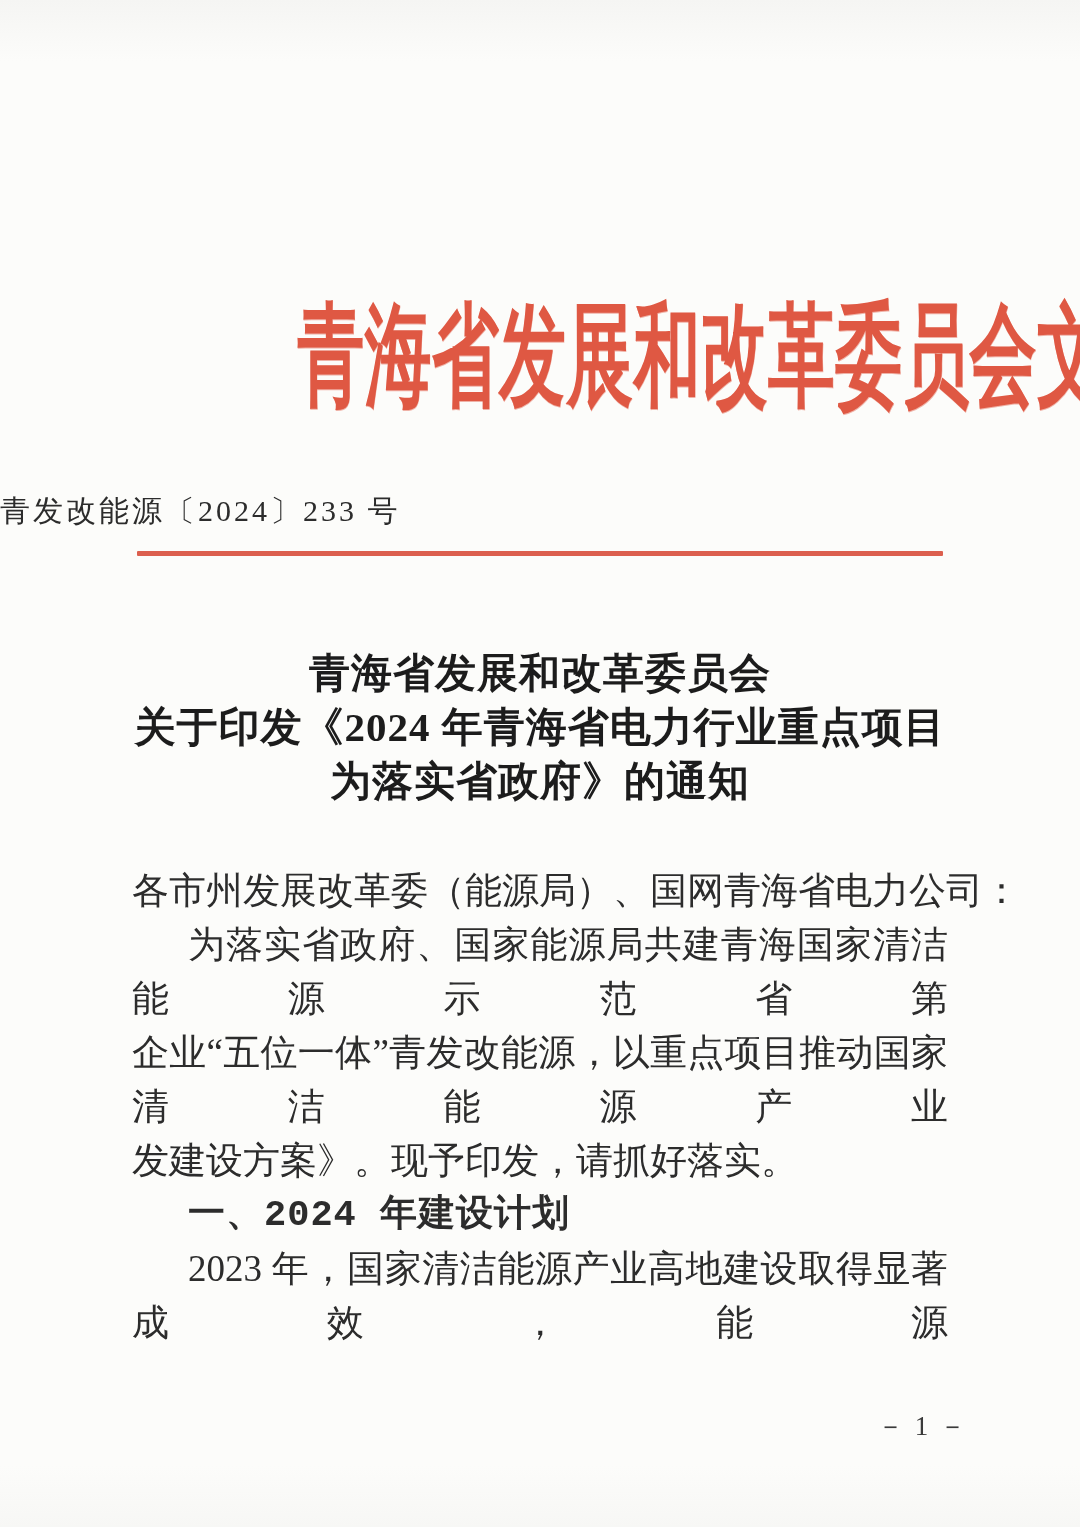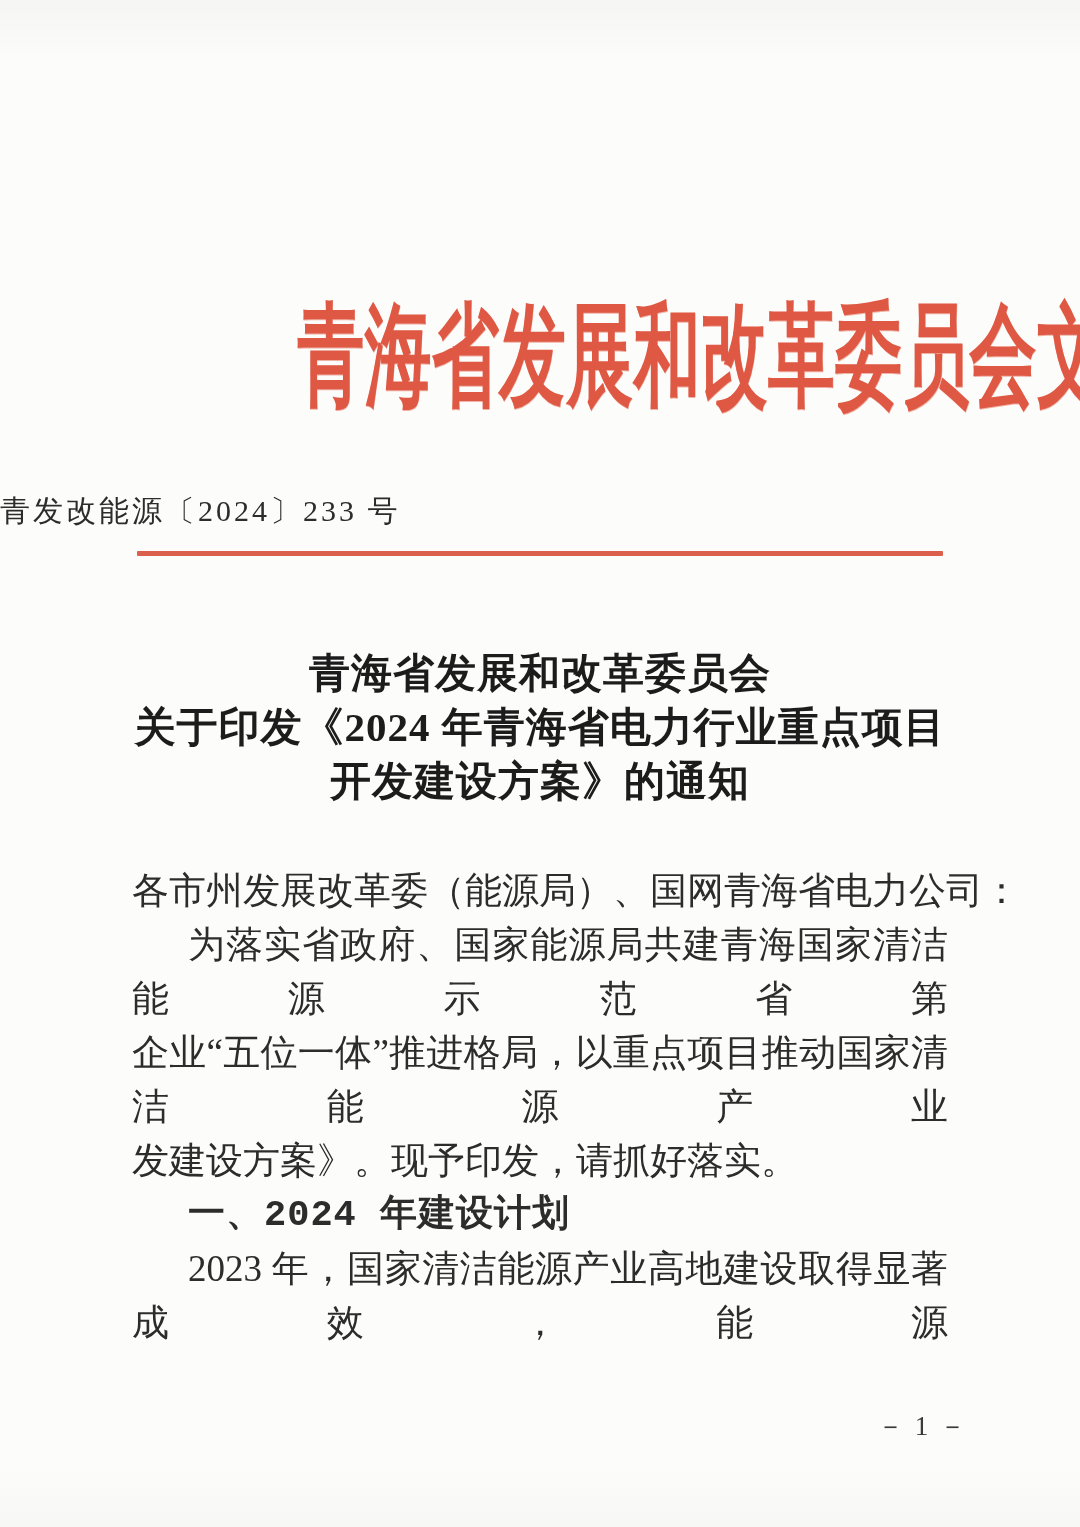--- a/index.html
+++ b/index.html
@@ -109,27 +109,27 @@
     <span class="banner-text">青海省发展和改革委员会文件</span>
   </div>
 
   <div class="doc-number">青发改能源〔2024〕233 号</div>
 
   <div class="red-line"></div>
 
   <div class="title-block">
     <div class="title-line">青海省发展和改革委员会</div>
       <div class="title-line">关于印发《2024 年青海省电力行业重点项目</div>
-      <div class="title-line">开发建设方案》的通知</div>
+      <div class="title-line">为落实省政府》的通知</div>
   </div>
 
   <div class="body-block">
     <div class="line">各市州发展改革委（能源局）、国网青海省电力公司：</div>
       <div class="line indent fill">为落实省政府、国家能源局共建青海国家清洁能源示范省第</div>
-      <div class="line fill">企业“五位一体”推进格局，以重点项目推动国家清洁能源产业</div>
+      <div class="line fill">企业“五位一体”青发改能源，以重点项目推动国家清洁能源产业</div>
       <div class="line">发建设方案》。现予印发，请抓好落实。</div>
       <div class="line indent bold">一、2024 年建设计划</div>
       <div class="line indent fill">2023 年，国家清洁能源产业高地建设取得显著成效，能源</div>
   </div>
 
   <div class="page-number">－ 1 －</div>
 
 </div>
 
 </body></html>

